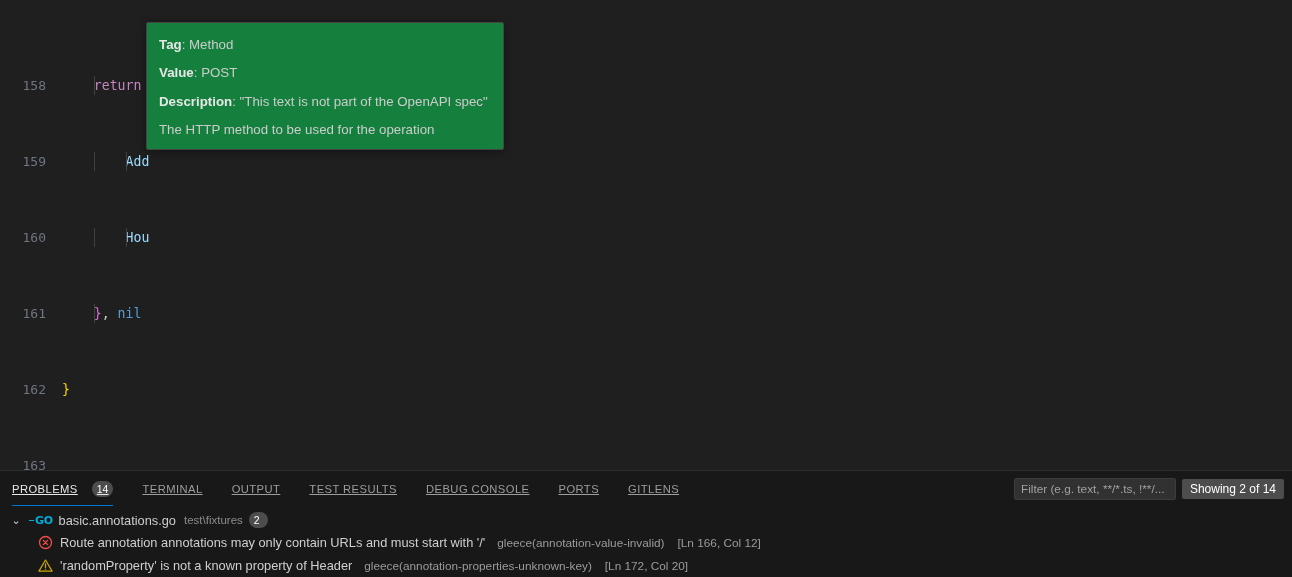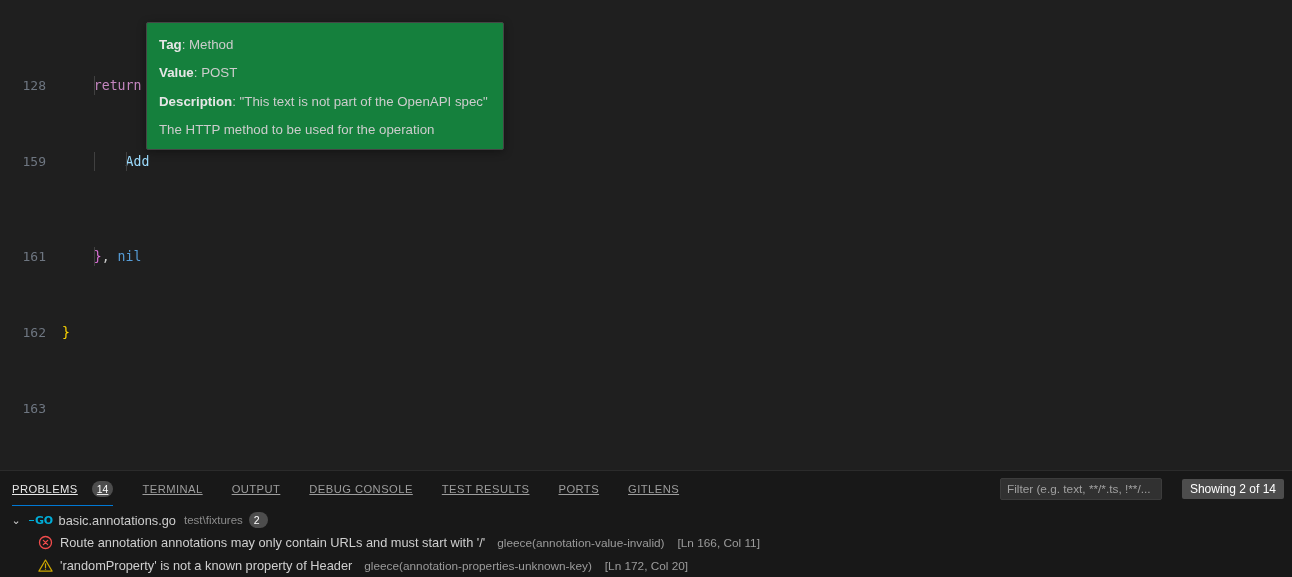--- a/index.html
+++ b/index.html
@@ -128,21 +128,21 @@
     text-align: left;
     padding: 0 5px;
     letter-spacing: 0;
   }
   .panel-actions {
     position: absolute;
     right: 8px; top: 0;
     height: 35px;
     display: flex;
     align-items: center;
-    gap: 20px;
+    gap: 6px;
   }
   .filter-box {
     width: 162px;
     height: 22px;
     background: #313131;
     border: 1px solid #3c3c3c;
     border-radius: 2px;
     color: #a0a0a0;
     font-size: 11.8px;
     padding: 0 6px;
@@ -207,32 +207,38 @@
   .loc { color: #9b9b9b; font-size: 11.8px; margin-left: 6px; }
 </style>
 </head>
 <body>
 
 <div class="editor">
   <div class="code-area">
 
     
     <div class="line">
-      <span class="ln">128</span>
+      <span class="ln">158</span>
       <span class="indent-guide" style="left:94px"></span>
       <span class="code"><span class="c-plain">    </span><span class="c-pink">return</span> <span class="c-type">Domicile</span><span class="c-brkt-y">{</span></span>
     </div>
     
     <div class="line">
       <span class="ln">159</span>
       <span class="indent-guide" style="left:94px"></span>
       <span class="indent-guide" style="left:126px"></span>
       <span class="code"><span class="c-plain">        </span><span class="c-var">Add</span></span>
     </div>
     
+    <div class="line">
+      <span class="ln">160</span>
+      <span class="indent-guide" style="left:94px"></span>
+      <span class="indent-guide" style="left:126px"></span>
+      <span class="code"><span class="c-plain">        </span><span class="c-var">Hou</span></span>
+    </div>
     
     <div class="line">
       <span class="ln">161</span>
       <span class="indent-guide" style="left:94px"></span>
       <span class="code"><span class="c-plain">    </span><span class="c-brkt-p">}</span><span class="c-plain">, </span><span class="c-key">nil</span></span>
     </div>
     
     <div class="line">
       <span class="ln">162</span>
       <span class="code"><span class="c-brkt-y">}</span></span>
@@ -301,24 +307,24 @@
       <span>PROBLEMS</span>
       <span class="badge-count">14</span>
     </div>
     <div class="ptab">
       <span>TERMINAL</span>
     </div>
     <div class="ptab">
       <span>OUTPUT</span>
     </div>
     <div class="ptab">
+      <span>TEST RESULTS</span>
+    </div>
+    <div class="ptab">
       <span>DEBUG CONSOLE</span>
-    </div>
-    <div class="ptab">
-      <span>TEST RESULTS</span>
     </div>
     <div class="ptab">
       <span>PORTS</span>
     </div>
     <div class="ptab">
       <span>GITLENS</span>
     </div>
 
     <div class="panel-actions">
       <div class="filter-box">
@@ -340,21 +346,21 @@
 
     <div class="tree-item">
       <span class="ic">
         <svg width="15" height="15" viewBox="0 0 16 16">
           <circle cx="8" cy="8" r="6.4" fill="none" stroke="#f14c4c" stroke-width="1.4"></circle>
           <path d="M5.7 5.7 L10.3 10.3 M10.3 5.7 L5.7 10.3" stroke="#f14c4c" stroke-width="1.4" stroke-linecap="round"></path>
         </svg>
       </span>
       <span class="msg">Route annotation annotations may only contain URLs and must start with '/'</span>
       <span class="code-src">gleece(annotation-value-invalid)</span>
-      <span class="loc">[Ln 166, Col 11]</span>
+      <span class="loc">[Ln 166, Col 12]</span>
     </div>
 
     <div class="tree-item">
       <span class="ic">
         <svg width="15" height="15" viewBox="0 0 16 16">
           <path d="M8 2.2 L15 14 L1 14 Z" fill="none" stroke="#cca700" stroke-width="1.3" stroke-linejoin="round"></path>
           <path d="M8 6.2 L8 10" stroke="#cca700" stroke-width="1.3" stroke-linecap="round"></path>
           <circle cx="8" cy="11.9" r="0.75" fill="#cca700"></circle>
         </svg>
       </span>

